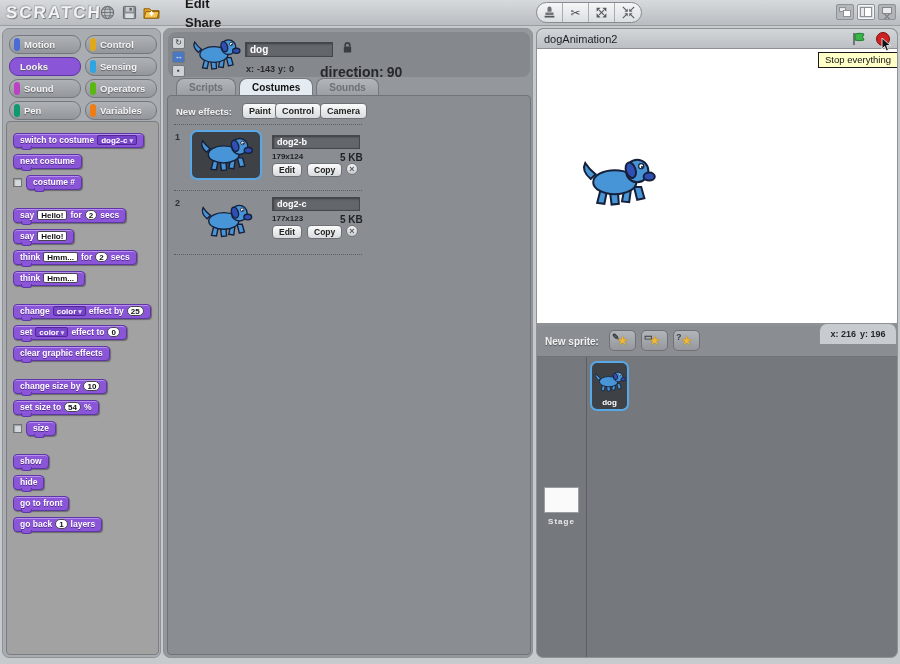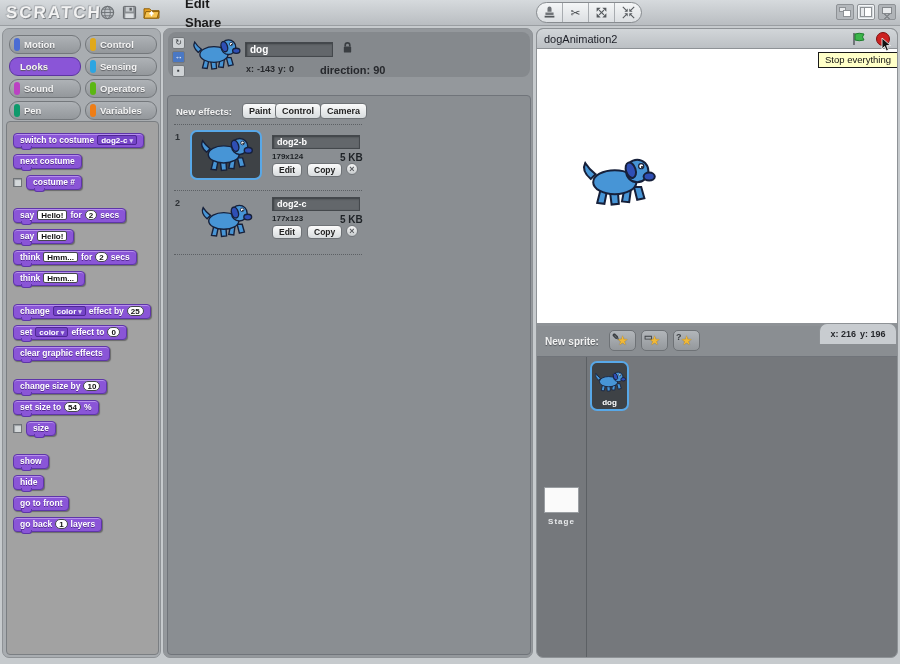--- a/index.html
+++ b/index.html
@@ -78,21 +78,21 @@
   .rotbtn { width:13px; height:12px; background:#cfd3d6; border:1px solid #74787c; border-radius:2px;
     font-size:8px; line-height:10px; text-align:center; color:#3a3e42; cursor:pointer; }
   .rotbtn.sel { background:#4a78c4; color:#fff; }
   .sprite-thumb-sm { position:absolute; left:22px; top:3px; width:52px; height:40px; }
   .namefield { position:absolute; left:77px; top:10px; width:88px; height:15px; background:#63676b;
     border:1px solid #44484c; box-shadow:inset 1px 1px 2px #3a3e42; color:#fff; font-weight:bold;
     font-size:10px; padding:1px 4px; font-family:"Liberation Sans",sans-serif; }
   .lock { position:absolute; left:174px; top:9px; }
   .coords { position:absolute; left:78px; top:32px; font-size:9px; font-weight:bold; color:#26282c; }
   .coords span { margin-right:3px; }
-  .dirtext { position:absolute; left:152px; top:32px; font-size:11px; font-weight:bold; color:#26282c; }
+  .dirtext { position:absolute; left:152px; top:32px; font-size:14px; font-weight:bold; color:#26282c; }
   .dirtext span { margin-right:3px; }
 
   
   .tabs { position:absolute; left:12px; top:49px; display:flex; gap:3px; }
   .tab { height:18px; padding:3px 12px 0 12px; font-weight:bold; font-size:10px; color:#6e7276;
     background:linear-gradient(#b2b6ba,#9a9ea2); border:1px solid #74787c; border-bottom:none;
     border-radius:8px 8px 0 0; cursor:pointer; }
   .tab.sel { background:#e4ecf2; color:#111; }
 
   
@@ -430,20 +430,25 @@
         </svg>
     </span>
     <span class="coords">
       <span>x:</span><span>-143</span><span>y:</span><span>0</span>
     </span>
     <span class="dirtext">
       <span>direction:</span><span>90</span>
     </span>
   </div>
 
+  <div class="tabs">
+    <span class="tab">Scripts</span>
+    <span class="tab sel">Costumes</span>
+    <span class="tab">Sounds</span>
+  </div>
 
   <div class="costumepane">
     <span class="newcost">New effects:</span>
     <button class="cbtn" style="left:74px">Paint</button>
     <button class="cbtn" style="left:107px">Control</button>
     <button class="cbtn" style="left:152px">Camera</button>
 
     <div class="dotsep" style="top:28px"></div>
 
     <span class="cost-num" style="left:7px; top:36px">1</span>

